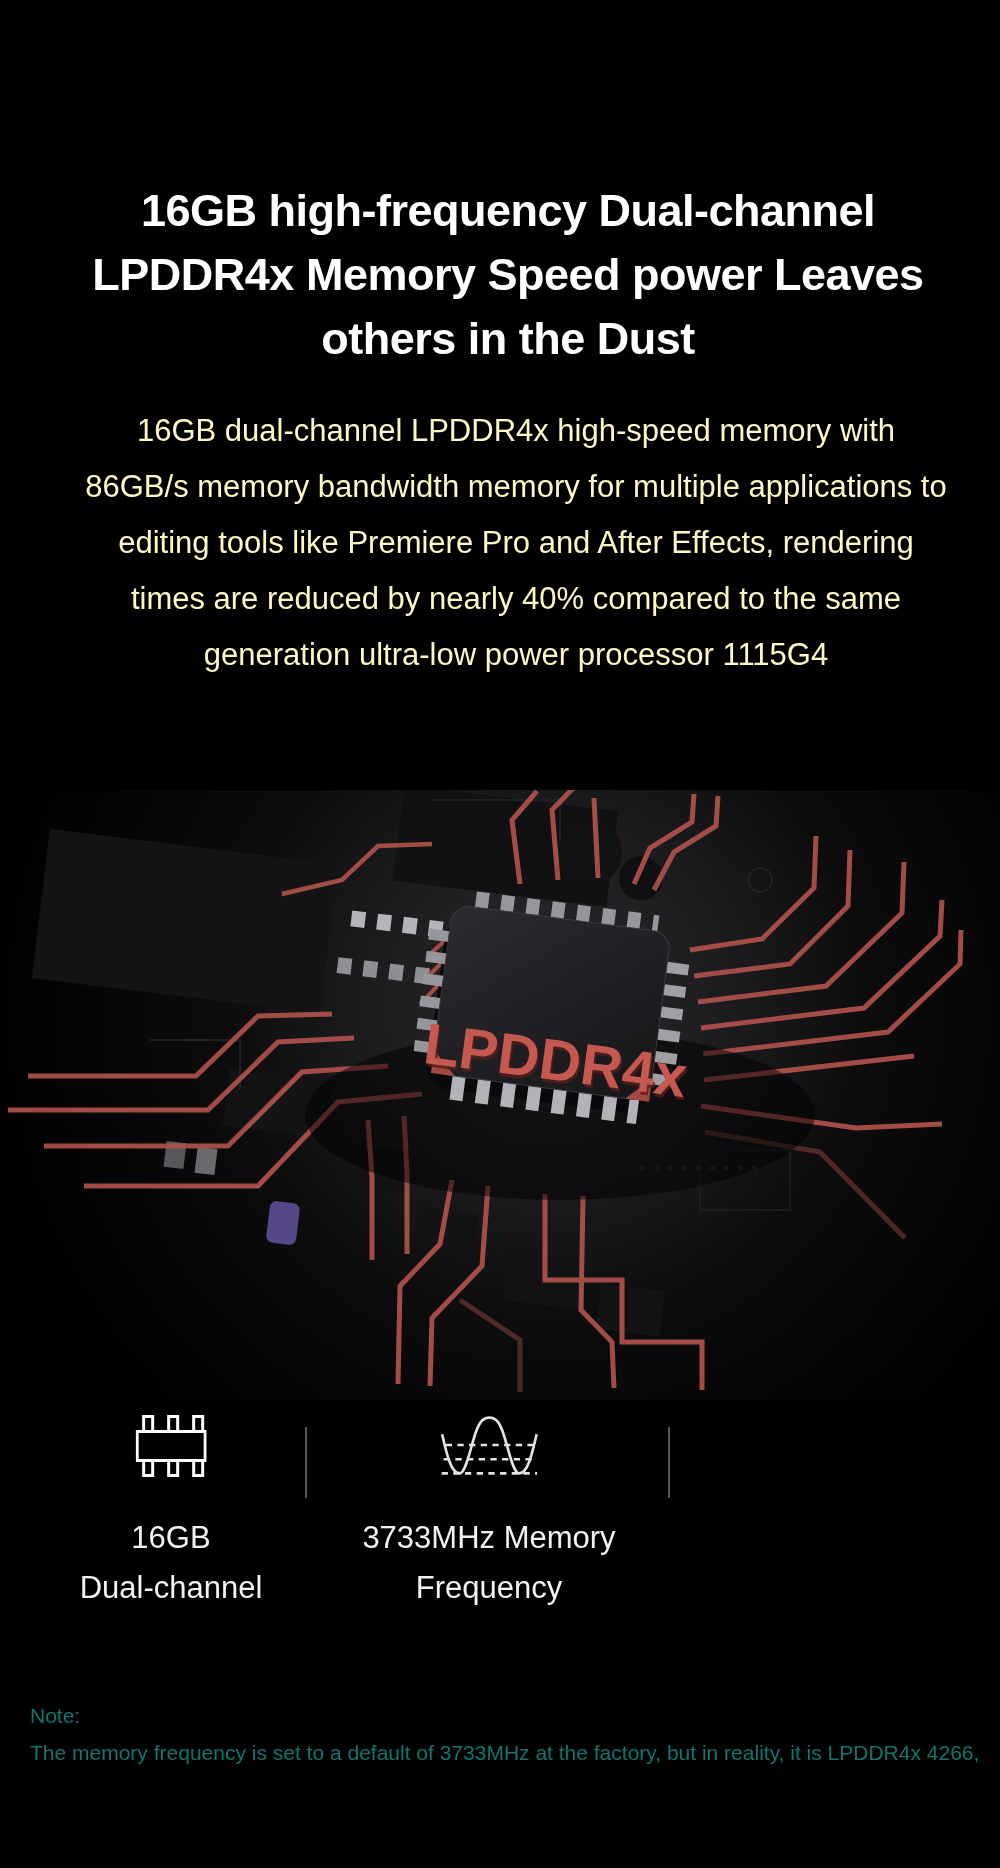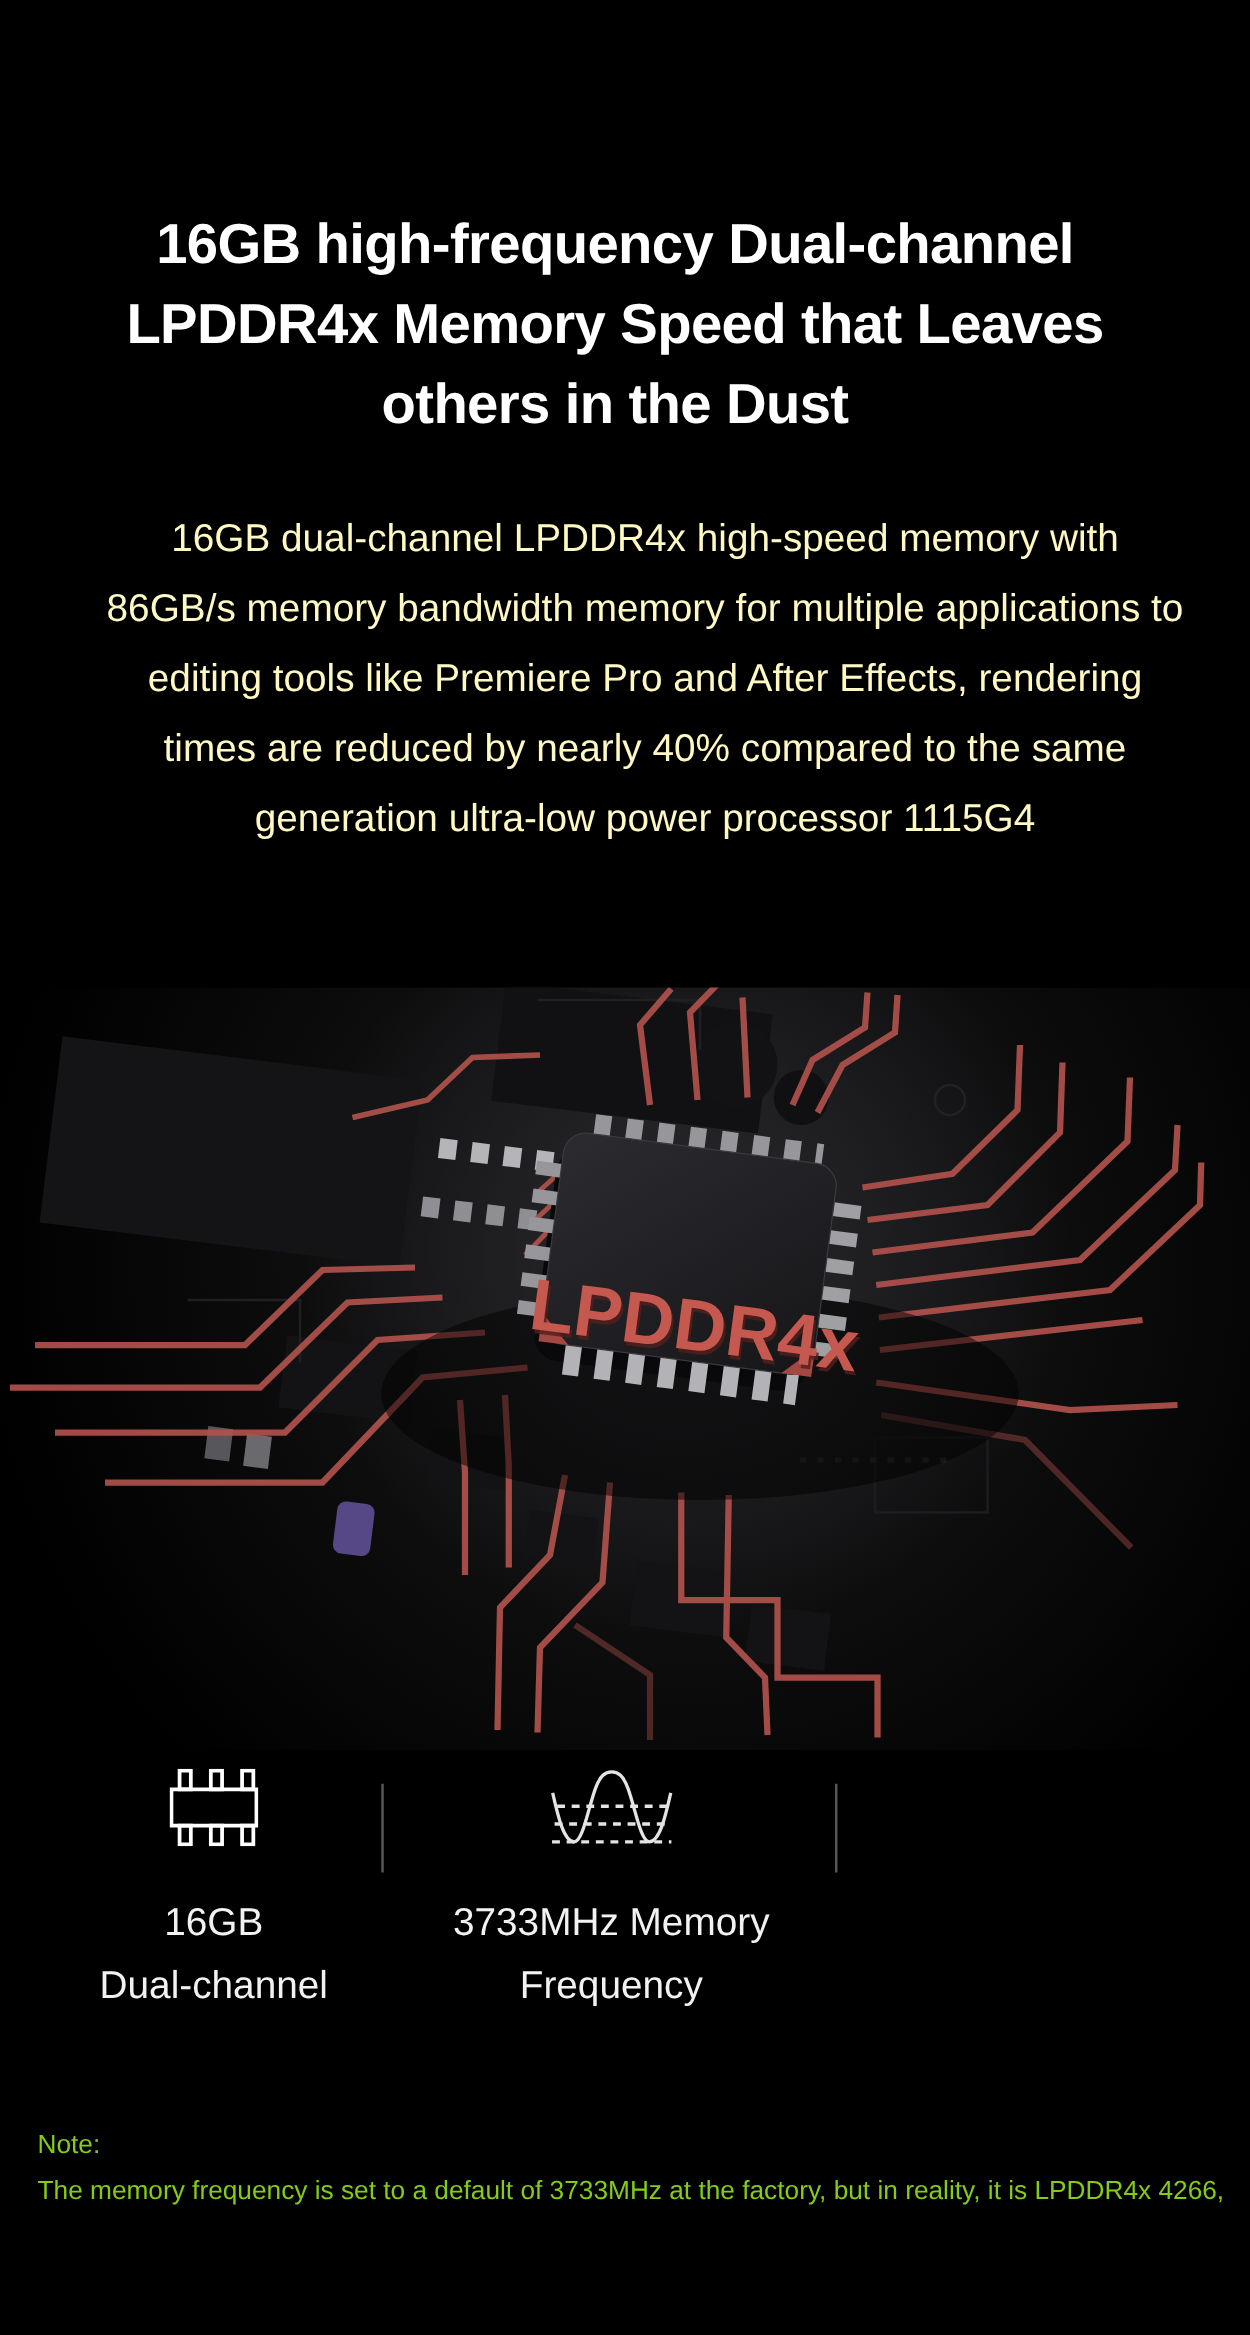--- a/index.html
+++ b/index.html
@@ -4,45 +4,45 @@
 <style>
   html,body{margin:0;padding:0;background:#000;}
   body{
     width:1000px;height:1868px;position:relative;overflow:hidden;
     font-family:"Liberation Sans","DejaVu Sans",sans-serif;
     -webkit-font-smoothing:antialiased;
   }
   .hero{
     position:absolute;top:163px;left:0;width:984px;
     text-align:center;color:#ffffff;font-weight:700;
-    font-size:45px;line-height:64px;letter-spacing:-0.5px;margin:0;
+    font-size:45px;line-height:64px;letter-spacing:-0.5px;margin:16px;
   }
   .intro{
     position:absolute;top:387px;left:0;width:1000px;
     text-align:center;color:#fef9c3;font-weight:400;
     font-size:31px;line-height:56px;margin:16px;
   }
   .board-svg{position:absolute;left:0;top:790px;width:1000px;height:610px;}
   .features{position:absolute;left:0;top:0;width:969px;height:1868px;pointer-events:none;}
   .feature-col{position:absolute;transform:translateX(-50%);text-align:center;}
   .feature-icon{height:78px;display:flex;align-items:center;justify-content:center;margin-bottom:28px;}
   .feature-label{color:#f2f2f2;font-size:31px;line-height:50px;font-weight:400;white-space:nowrap;}
   .divider{position:absolute;width:2px;height:71px;top:1427px;background:#565656;}
   .note{
     position:absolute;left:30px;top:1698px;width:950px;
-    color:#84cc16;font-size:21px;line-height:35px;font-weight:400;
+    color:#0f766e;font-size:21px;line-height:35px;font-weight:400;
   }
   .note .note-label{display:block;margin-bottom:2px;}
 </style>
 </head>
 <body>
 
 <h1 class="hero">
   <div>16GB high-frequency Dual-channel</div>
-  <div>LPDDR4x Memory Speed that Leaves</div>
+  <div>LPDDR4x Memory Speed power Leaves</div>
   <div>others in the Dust</div>
 </h1>
 
 <div class="intro">
   <div>16GB dual-channel LPDDR4x high-speed memory with</div>
   <div>86GB/s memory bandwidth memory for multiple applications to</div>
   <div>editing tools like Premiere Pro and After Effects, rendering</div>
   <div>times are reduced by nearly 40% compared to the same</div>
   <div>generation ultra-low power processor 1115G4</div>
 </div>

